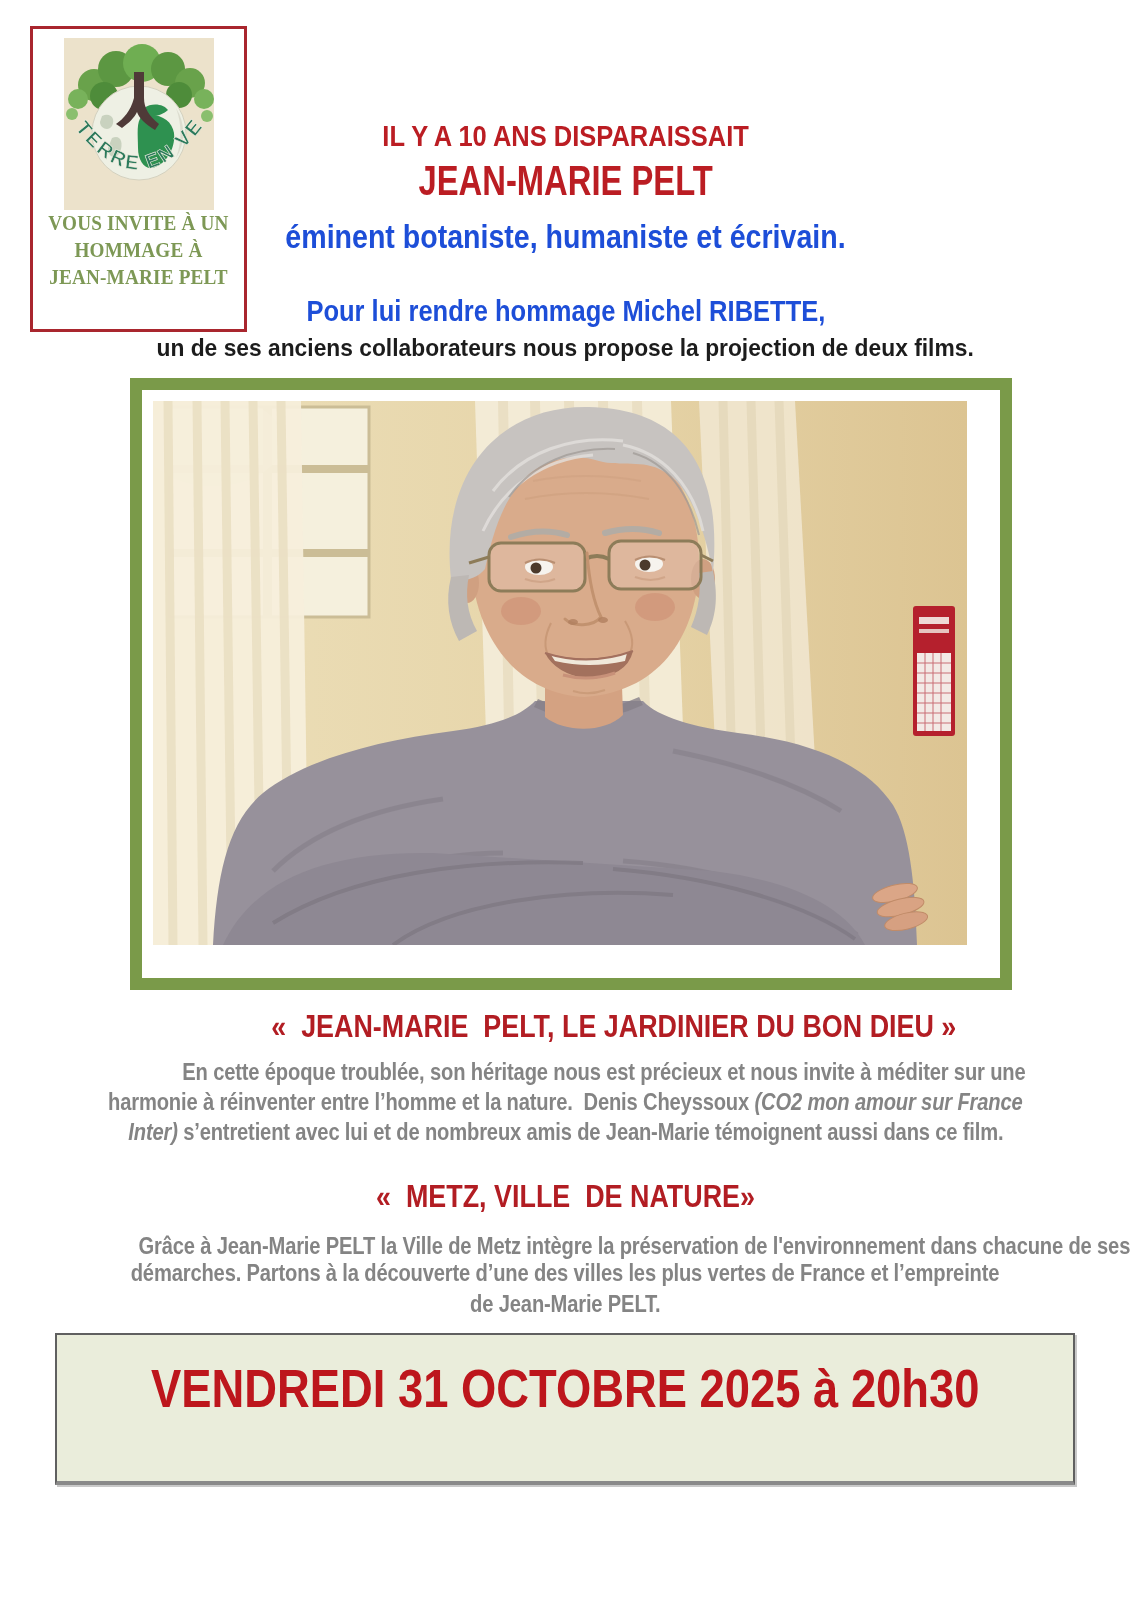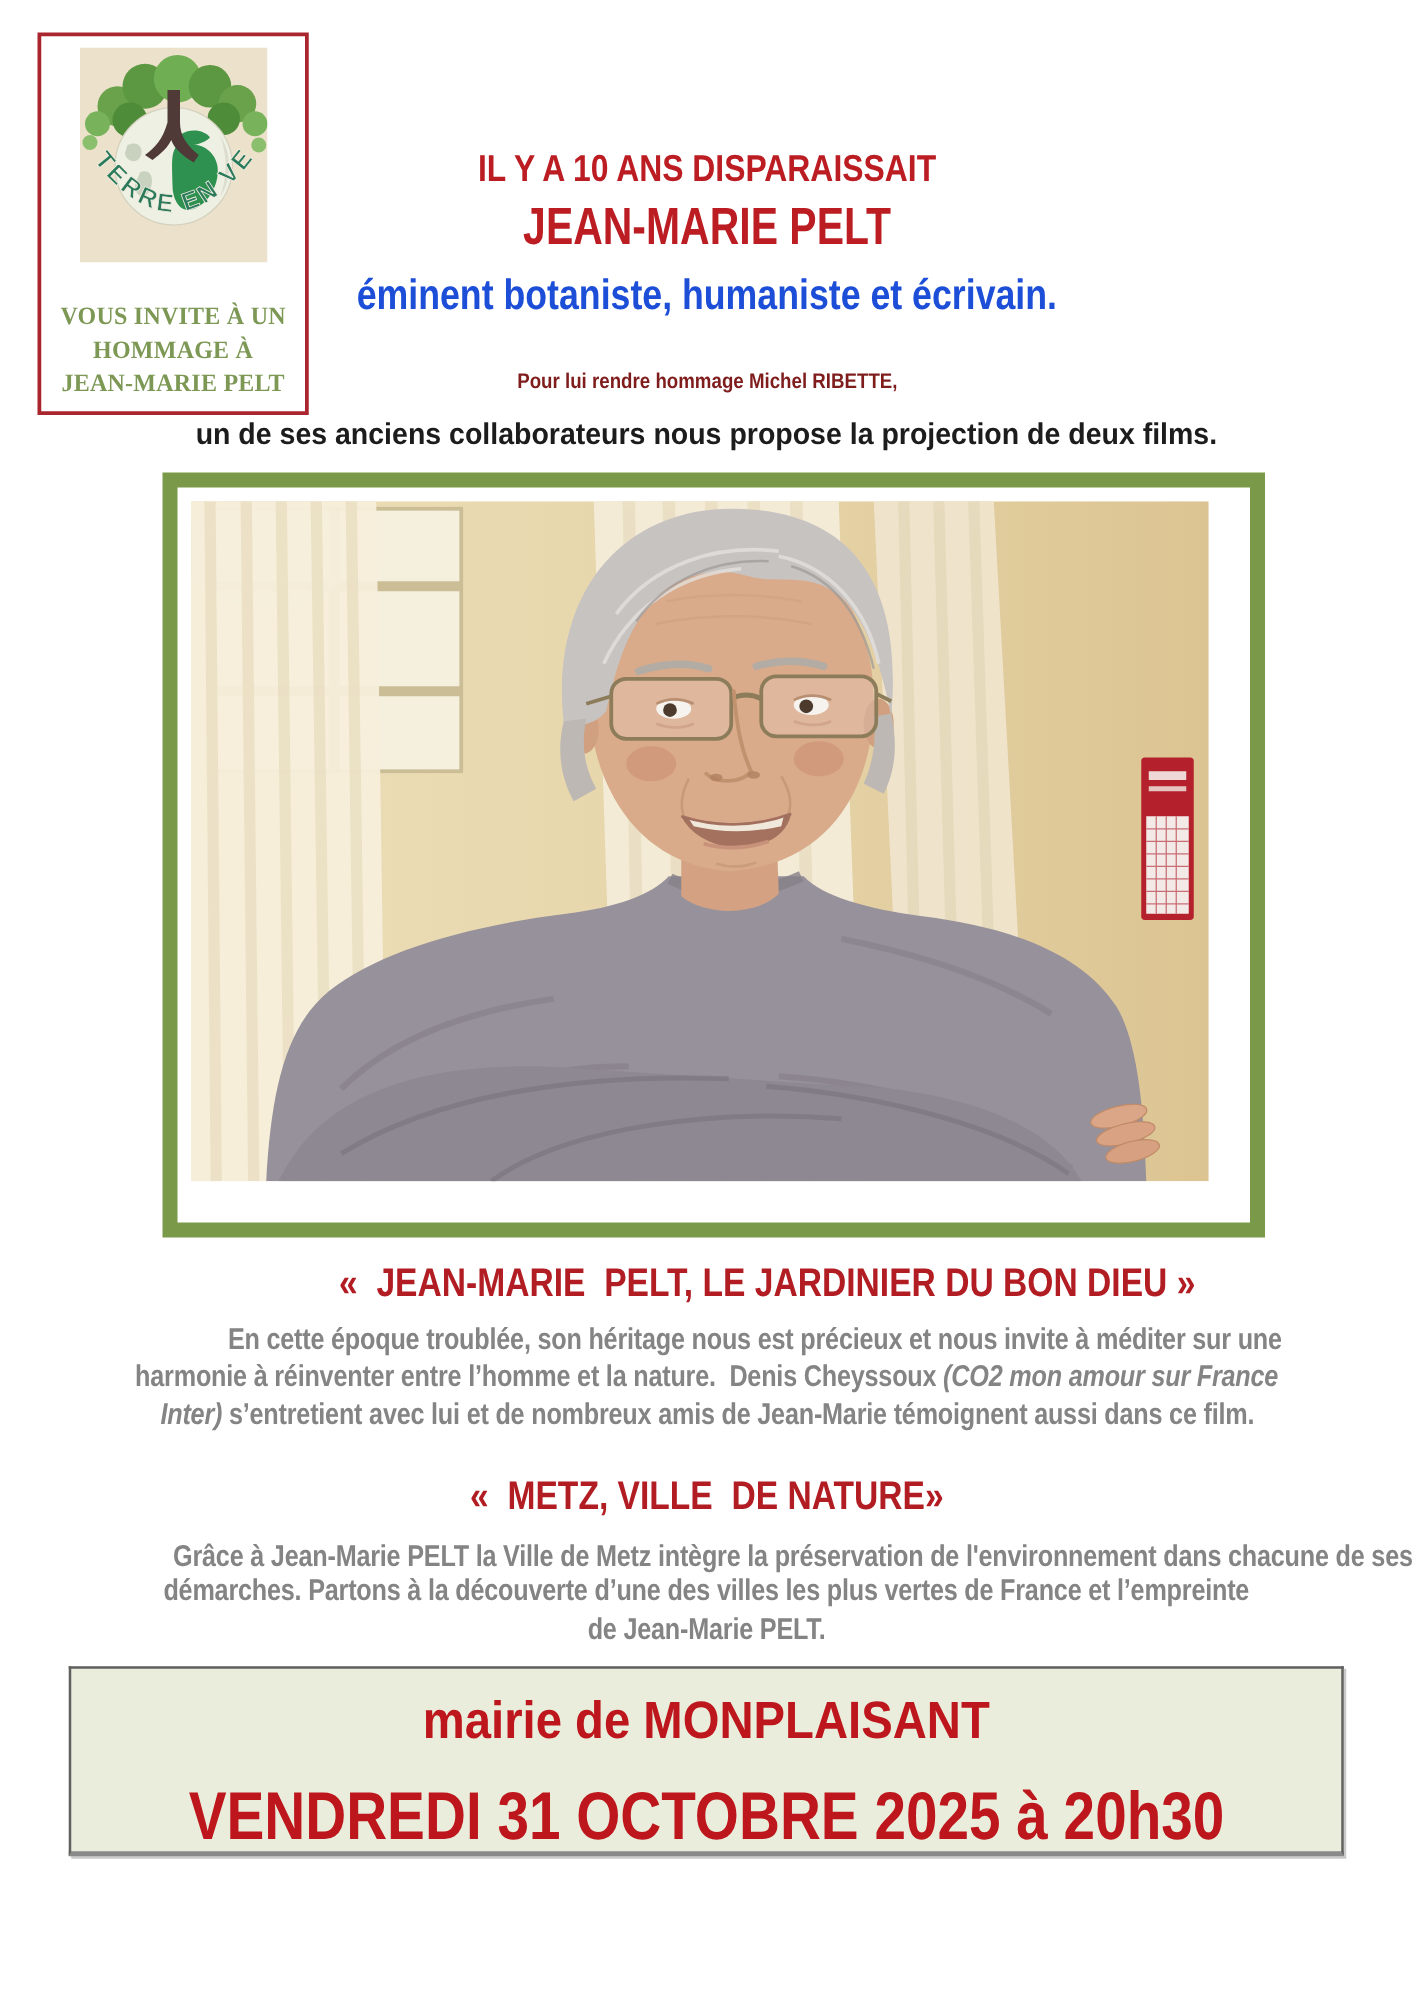--- a/index.html
+++ b/index.html
@@ -11,33 +11,33 @@
   .ctr{left:0;width:1131px;text-align:center;text-decoration:underline;}
   .sx{display:inline-block;white-space:pre;transform-origin:50% 50%;}
 
   
   .logo-card{
     left:30px;top:26px;width:211px;height:300px;
     border:3px solid #a9262e;background:#ffffff;text-align:center;
   }
   .logo-svg{display:block;margin:9px auto 0 auto;}
   .invite{
-    margin-top:30px;font-family:"Liberation Serif",serif;font-weight:bold;
+    font-family:"Liberation Serif",serif;font-weight:bold;
     font-size:20px;line-height:27px;color:#7d9855;letter-spacing:.2px;
   }
   .invite div{transform:scaleX(.96);}
 
   
   .l1{top:119px;font-size:30px;color:#bb1d23;font-weight:bold;}
   .l1 .sx{transform:scaleX(.85);}
   .l2{top:157px;font-size:42px;color:#bb1d23;font-weight:bold;}
   .l2 .sx{transform:scaleX(.78);}
   .l3{top:217px;font-size:34px;color:#1d4ed8;font-weight:bold;}
   .l3 .sx{transform:scaleX(.84);}
-  .l4{top:295px;font-size:17px;color:#7f1d1d;font-weight:bold;}
+  .l4{top:295px;font-size:29px;color:#1d4ed8;font-weight:bold;}
   .l4 .sx{transform:scaleX(.88);}
   .l5{top:334px;font-size:24px;color:#1c1c1c;font-weight:bold;}
   .l5 .sx{transform:scaleX(.95);}
 
   
   .portrait-frame{
     left:130px;top:378px;width:836px;height:566px;
     border:12px solid #7a9a49;background:#ffffff;padding:11px;
   }
   .portrait-frame svg{display:block;}
@@ -271,15 +271,14 @@
 <div class="abs ctr body-line p1a"><span class="sx"><span>En cette époque troublée, son héritage nous est précieux et nous invite à méditer sur une</span><i></i><span></span></span></div>
 <div class="abs ctr body-line p1b"><span class="sx"><span>harmonie à réinventer entre l’homme et la nature.  Denis Cheyssoux </span><i>(CO2 mon amour sur France</i><span></span></span></div>
 <div class="abs ctr body-line p1c"><span class="sx"><span></span><i>Inter)</i><span> s’entretient avec lui et de nombreux amis de Jean-Marie témoignent aussi dans ce film.</span></span></div>
 
 <div class="abs ctr film-title h2"><span class="sx">«  METZ, VILLE  DE NATURE»</span></div>
 <div class="abs ctr body-line p2a"><span class="sx">Grâce à Jean-Marie PELT la Ville de Metz intègre la préservation de l'environnement dans chacune de ses</span></div>
 <div class="abs ctr body-line p2b"><span class="sx">démarches. Partons à la découverte d’une des villes les plus vertes de France et l’empreinte</span></div>
 <div class="abs ctr body-line p2c"><span class="sx">de Jean-Marie PELT.</span></div>
 
 <div class="abs event-box">
-  <div class="venue"><span class="sx">mairie de MONPLAISANT</span></div>
   <div class="datetime"><span class="sx">VENDREDI 31 OCTOBRE 2025 à 20h30</span></div>
 </div>
 
 </body></html>

